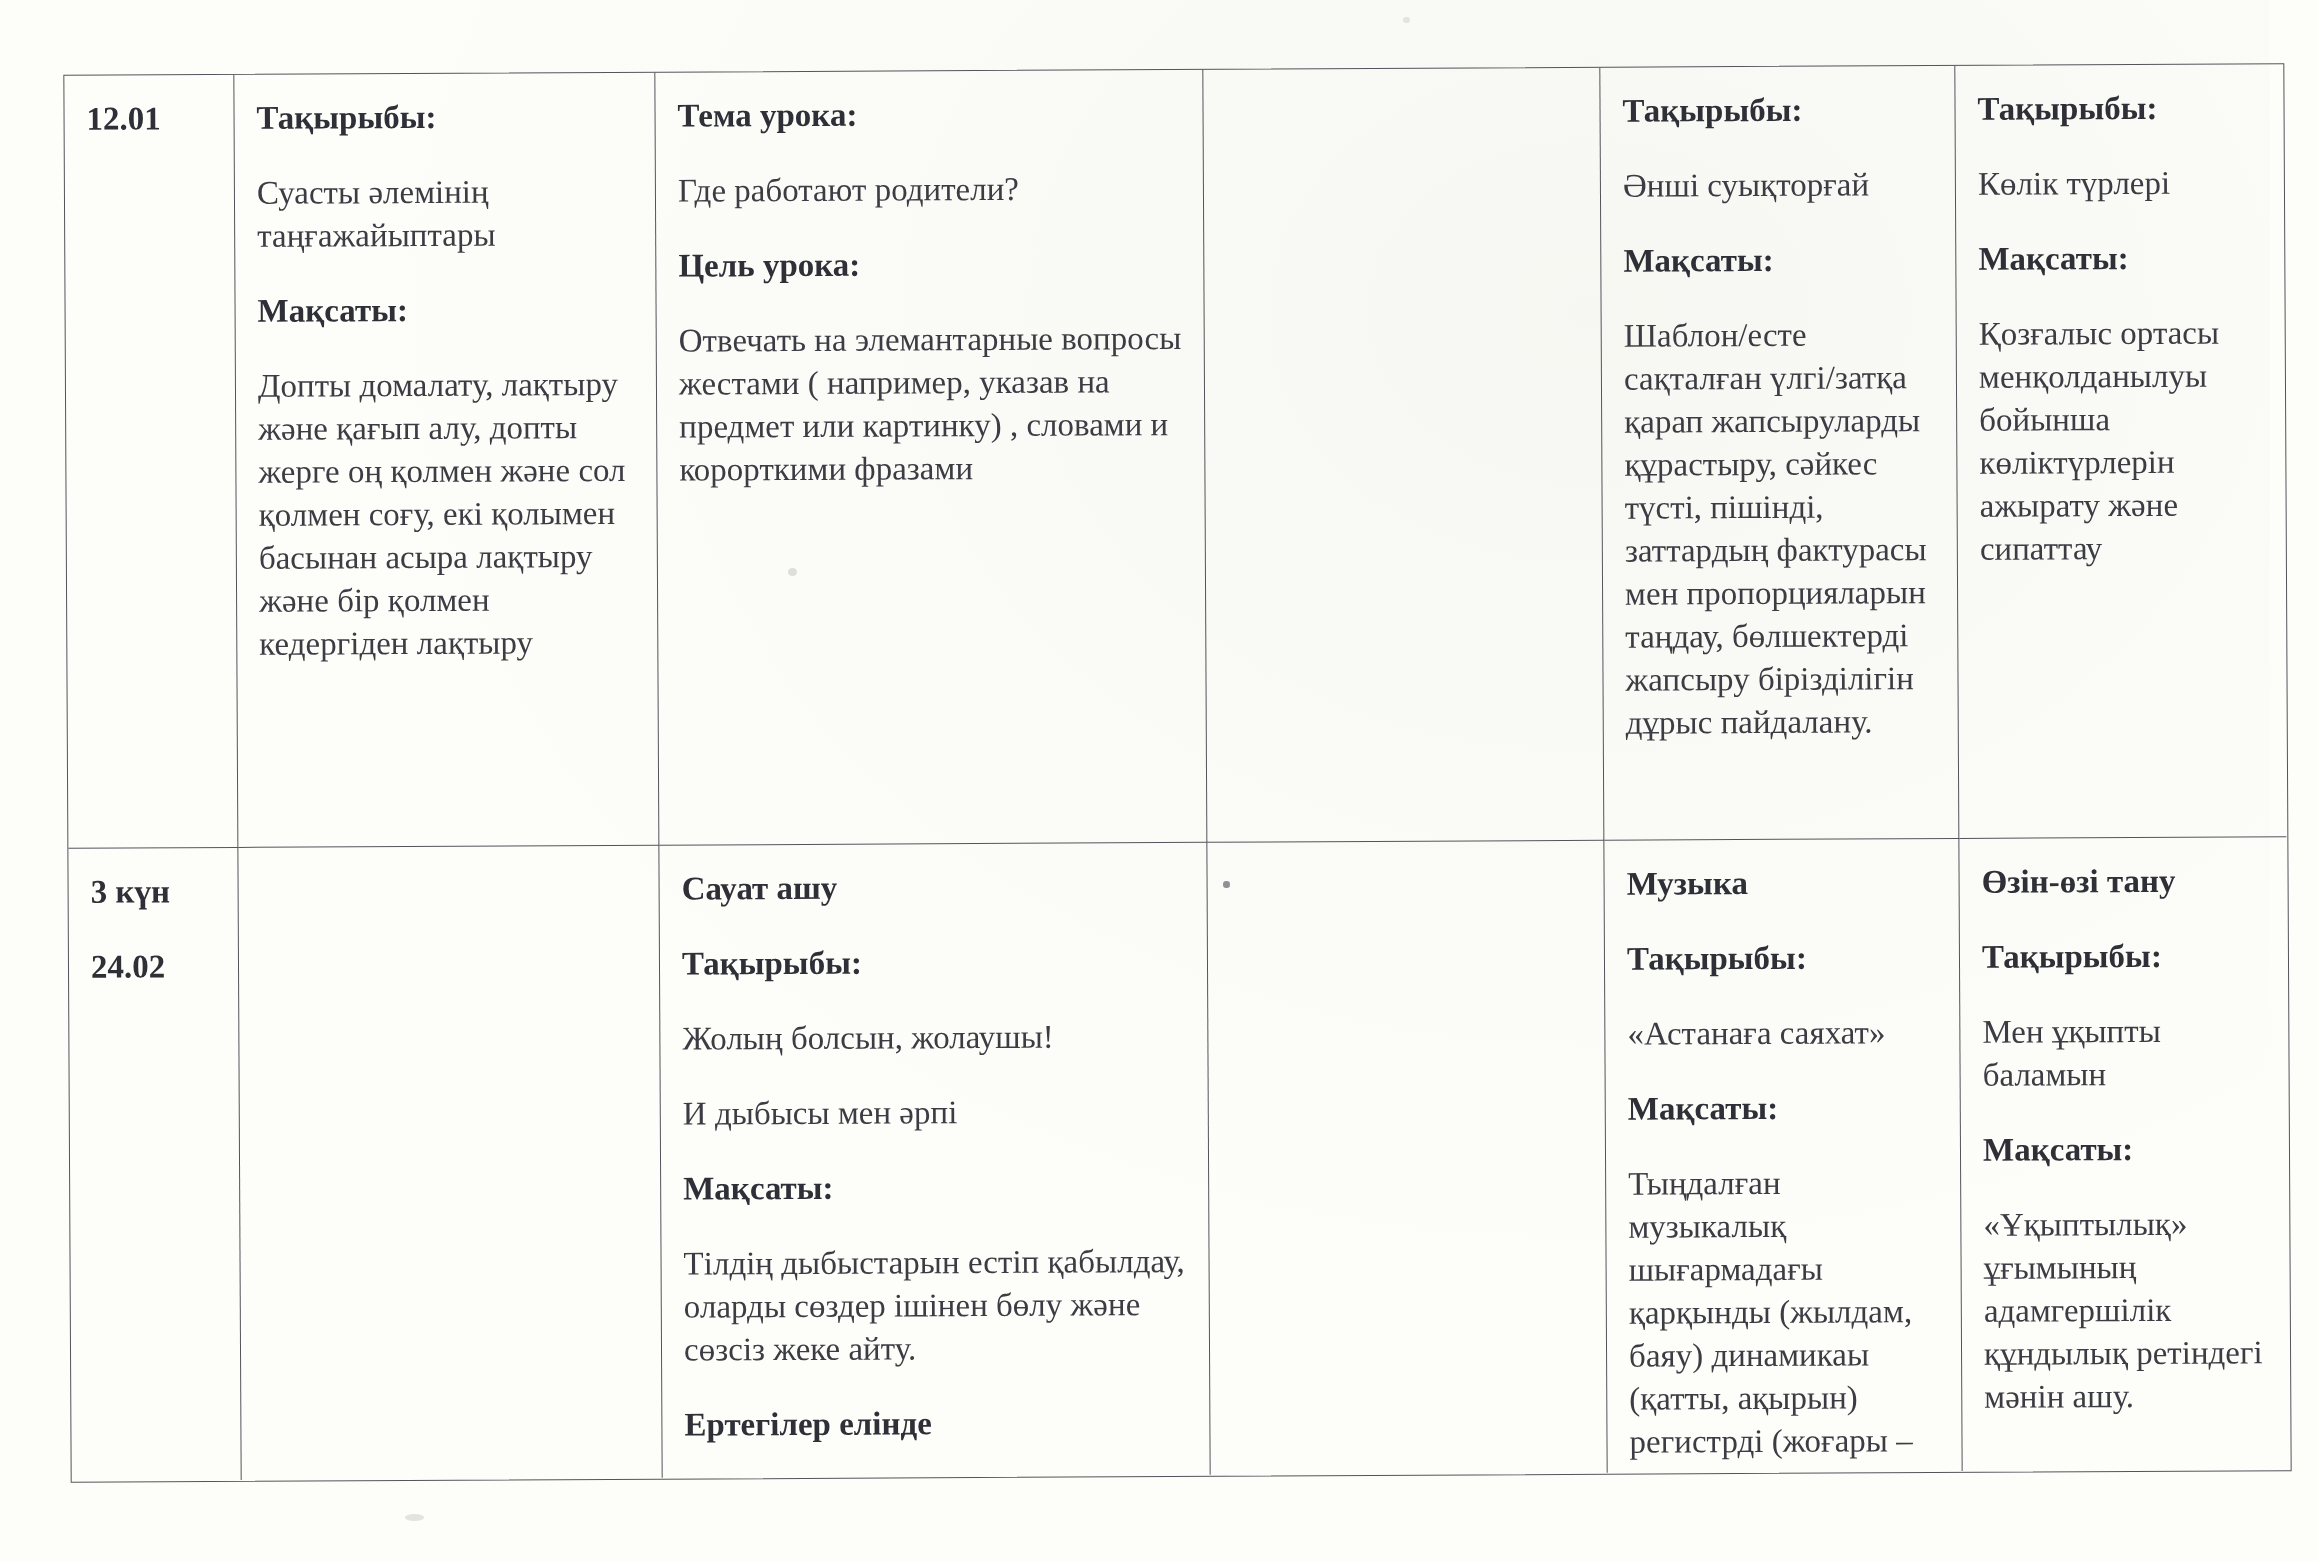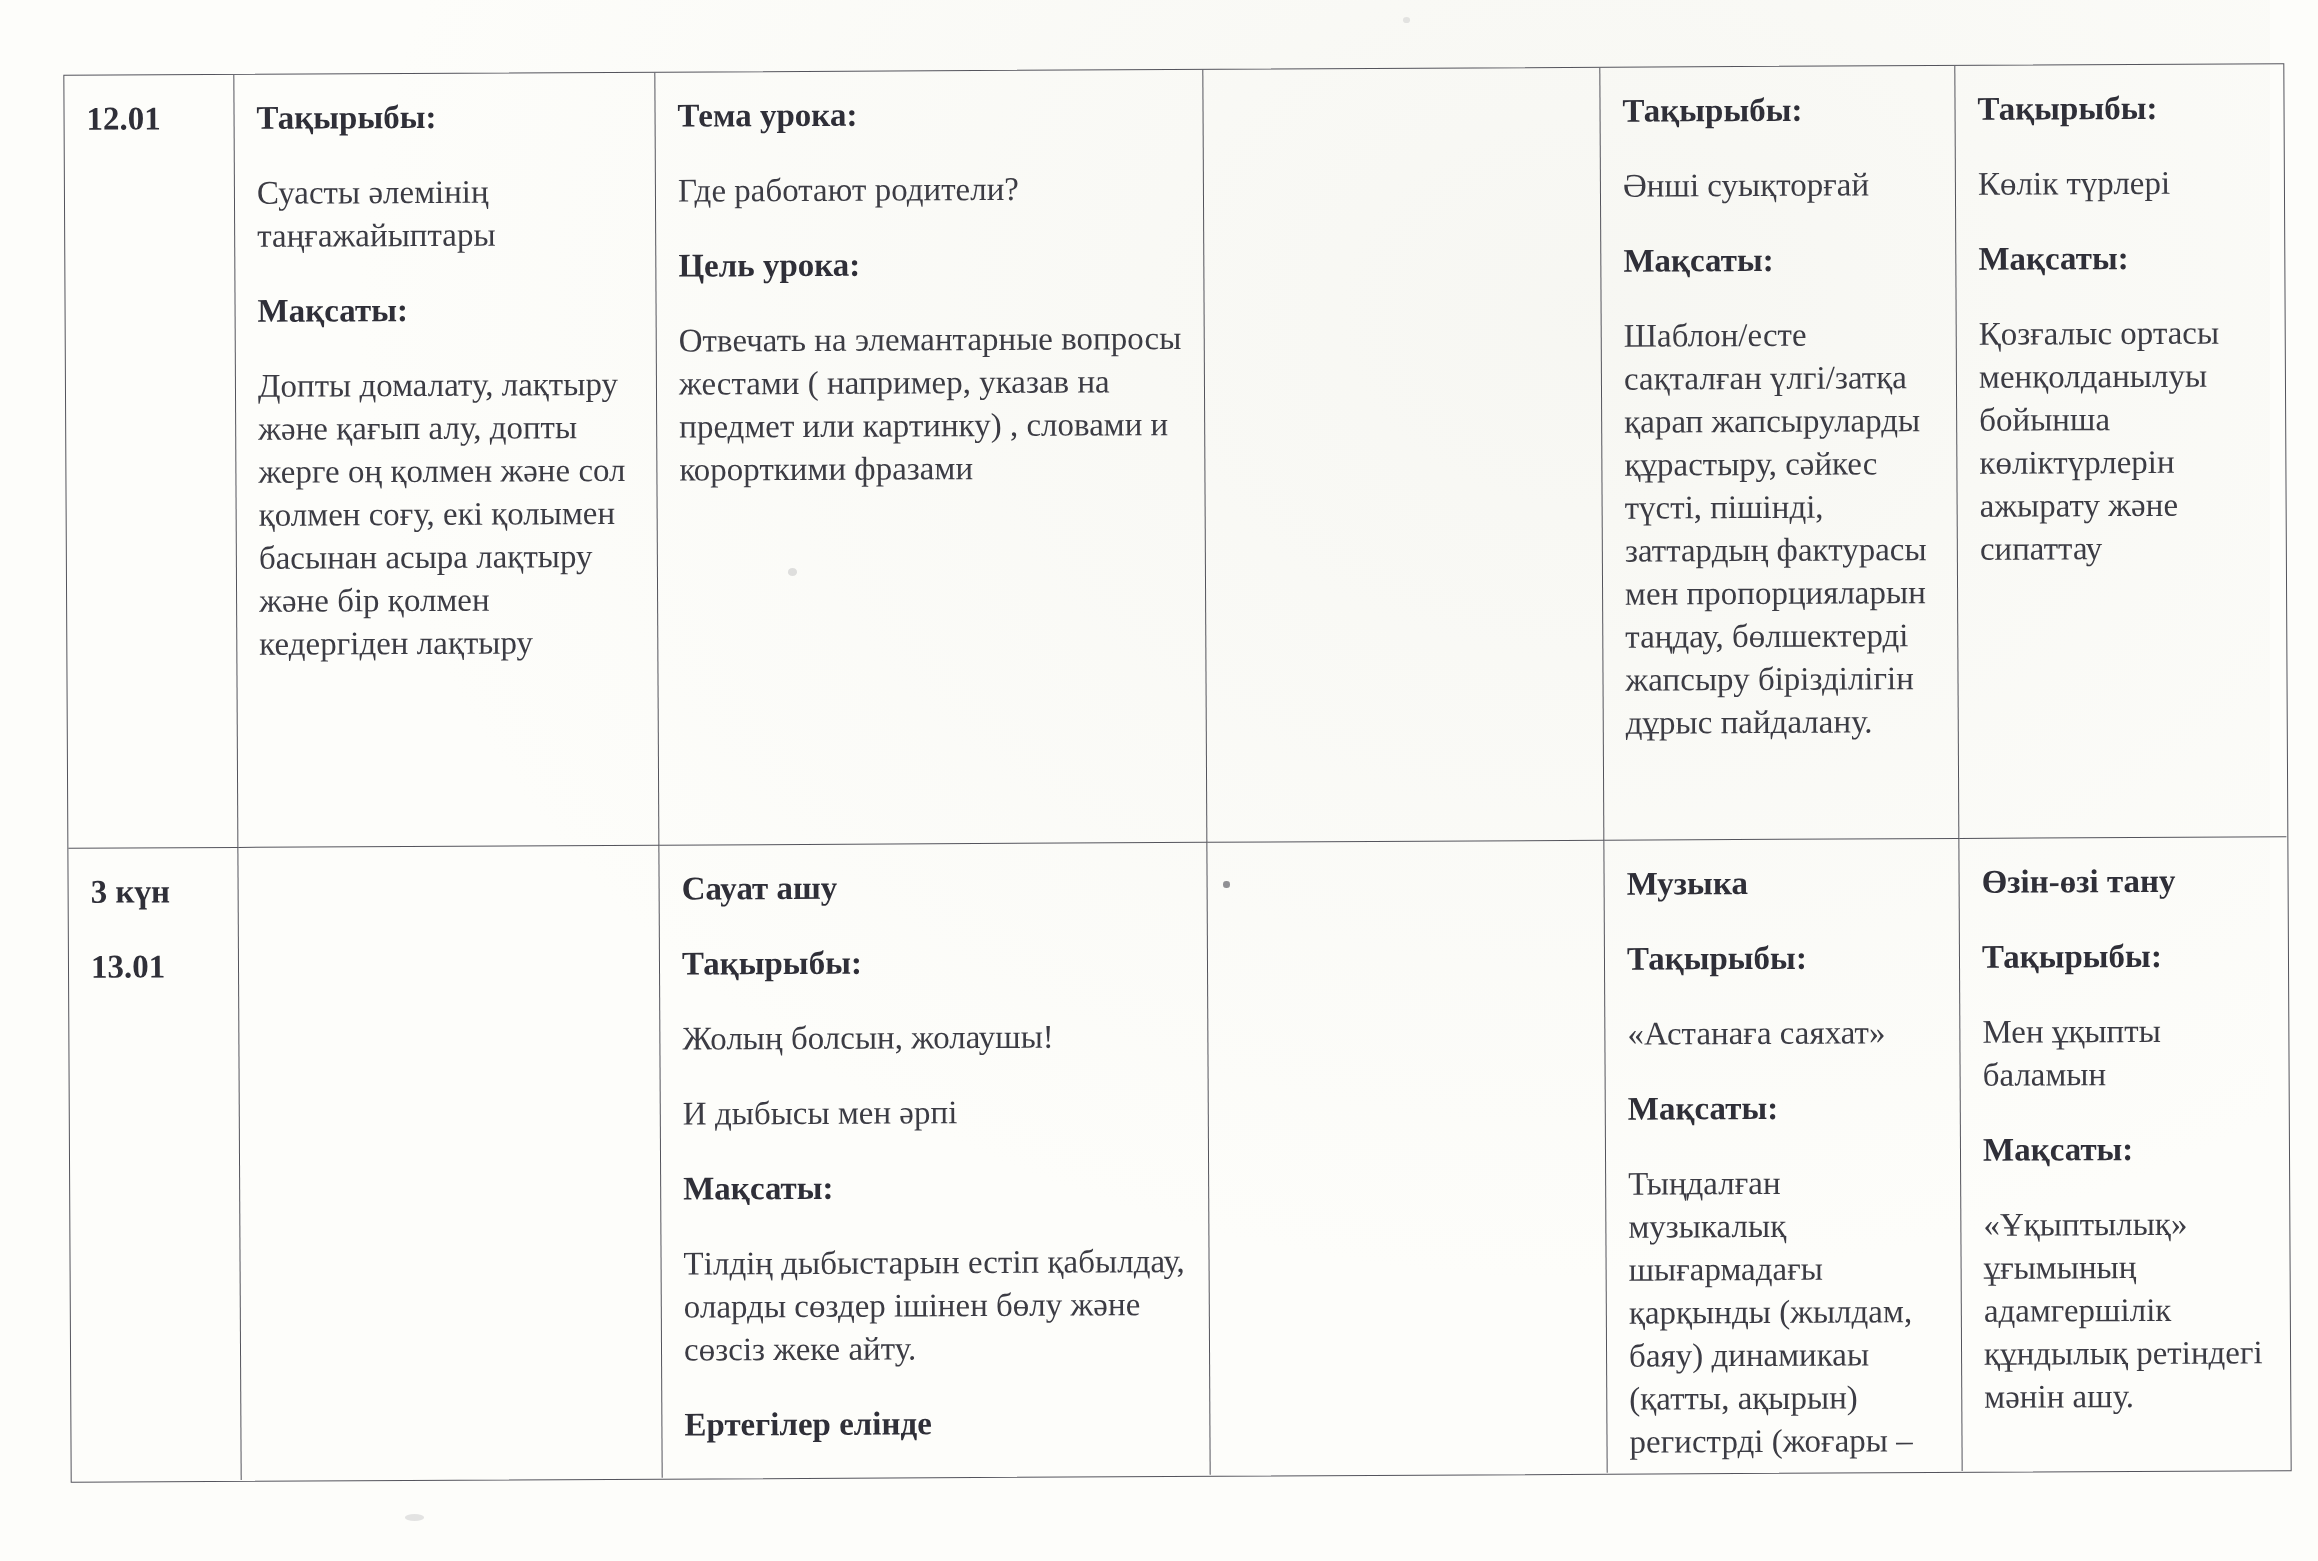--- a/index.html
+++ b/index.html
@@ -98,21 +98,21 @@
 
     <div class="cell last-col">
       <p class="para b">Тақырыбы:</p>
       <p class="para">Көлік түрлері</p>
       <p class="para b">Мақсаты:</p>
       <p class="para">Қозғалыс ортасы менқолданылуы бойынша көліктүрлерін ажырату және сипаттау</p>
     </div>
 
     <div class="cell last-row">
       <p class="para b">3 күн</p>
-      <p class="para b">13.01</p>
+      <p class="para b">24.02</p>
     </div>
 
     <div class="cell last-row"></div>
 
     <div class="cell last-row">
       <p class="para b">Сауат ашу</p>
       <p class="para b">Тақырыбы:</p>
       <p class="para">Жолың болсын, жолаушы!</p>
       <p class="para">И дыбысы мен әрпі</p>
       <p class="para b">Мақсаты:</p>

